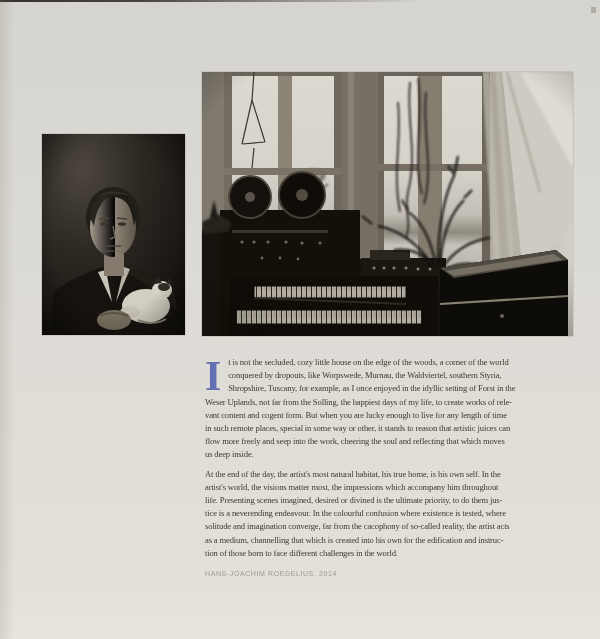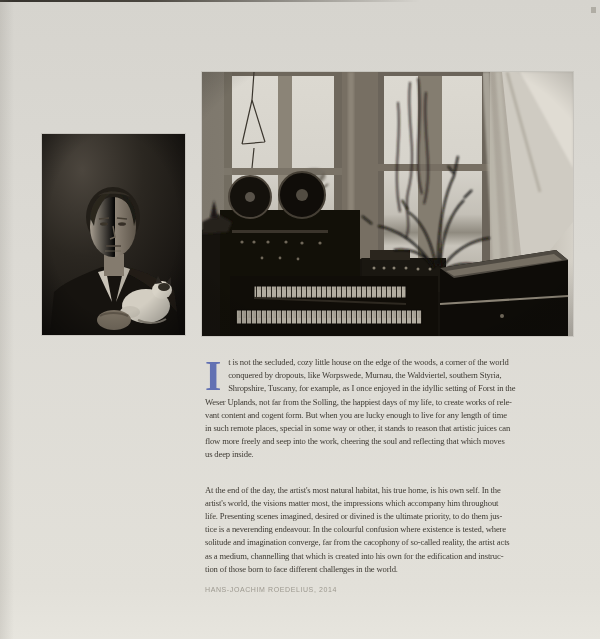--- a/index.html
+++ b/index.html
@@ -19,21 +19,21 @@
   .photo svg{display:block;}
   #portrait-photo{left:42px;top:134px;width:143px;height:201px;}
   #studio-photo{left:202px;top:72px;width:371px;height:264px;}
 
   
   .article{position:absolute;left:205px;top:356px;width:362px;color:#3e3a33;}
   .article p{
     margin:0;font-size:8.6px;line-height:13.2px;letter-spacing:-0.15px;
     white-space:pre-line;text-align:left;
   }
-  .article p.p2{margin-top:22px;}
+  .article p.p2{margin-top:6px;}
   .dropcap{
     float:left;font-family:"Liberation Serif",serif;font-weight:bold;
     font-size:42px;line-height:33px;margin:4px 7px 0 0;color:#6271b3;
   }
   .signature{
     margin-top:10px;font-family:"Liberation Sans",sans-serif;
     font-size:7px;letter-spacing:.6px;color:#9c988f;white-space:pre-line;
   }
 </style>
 </head>

